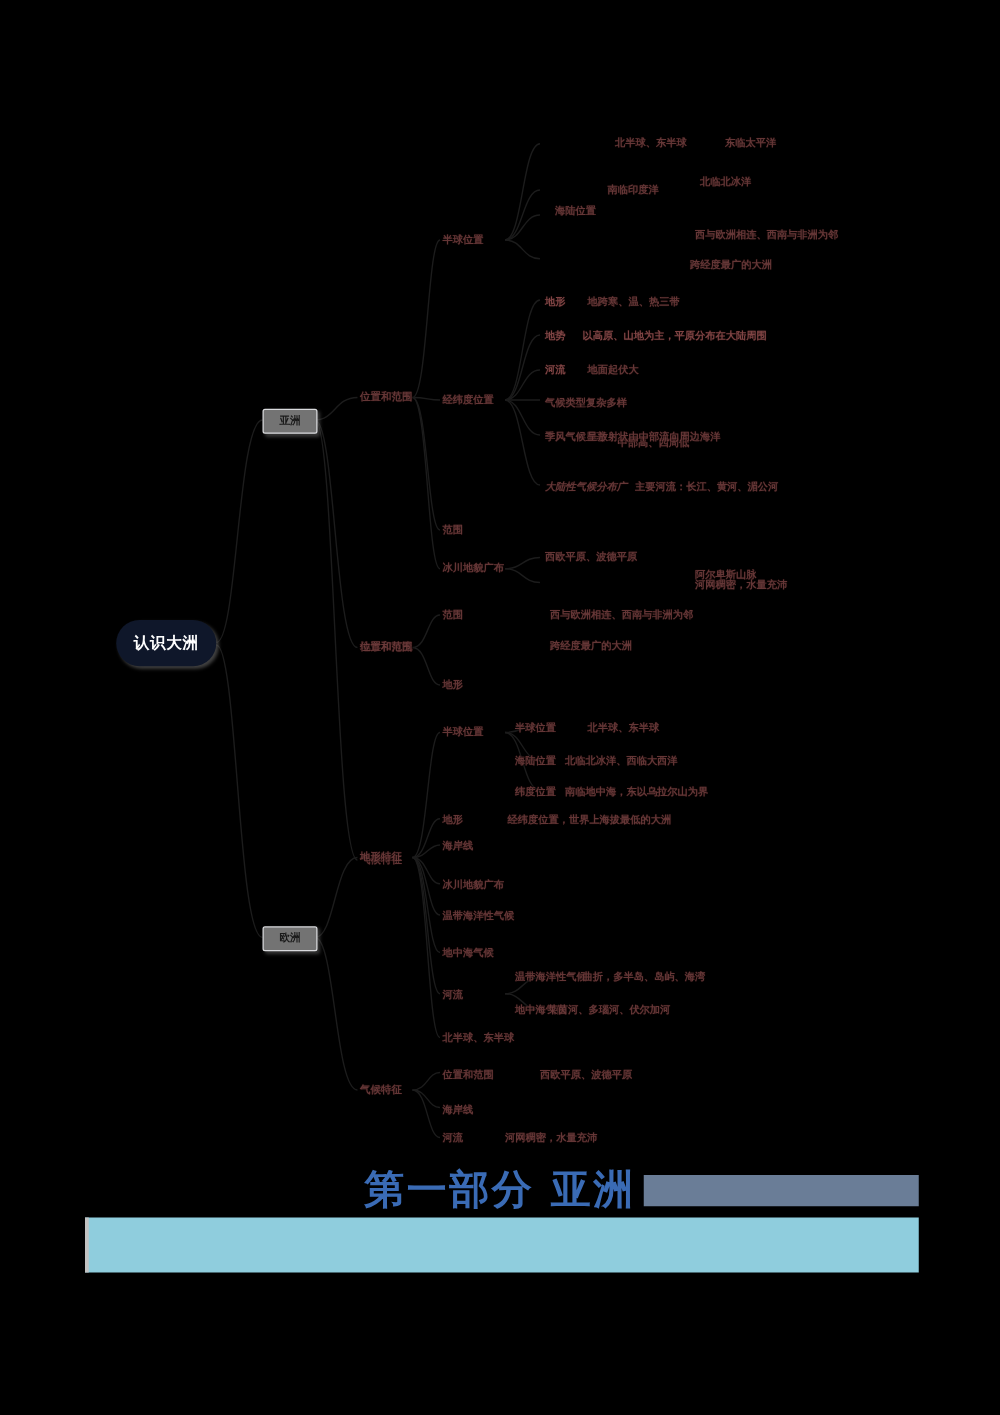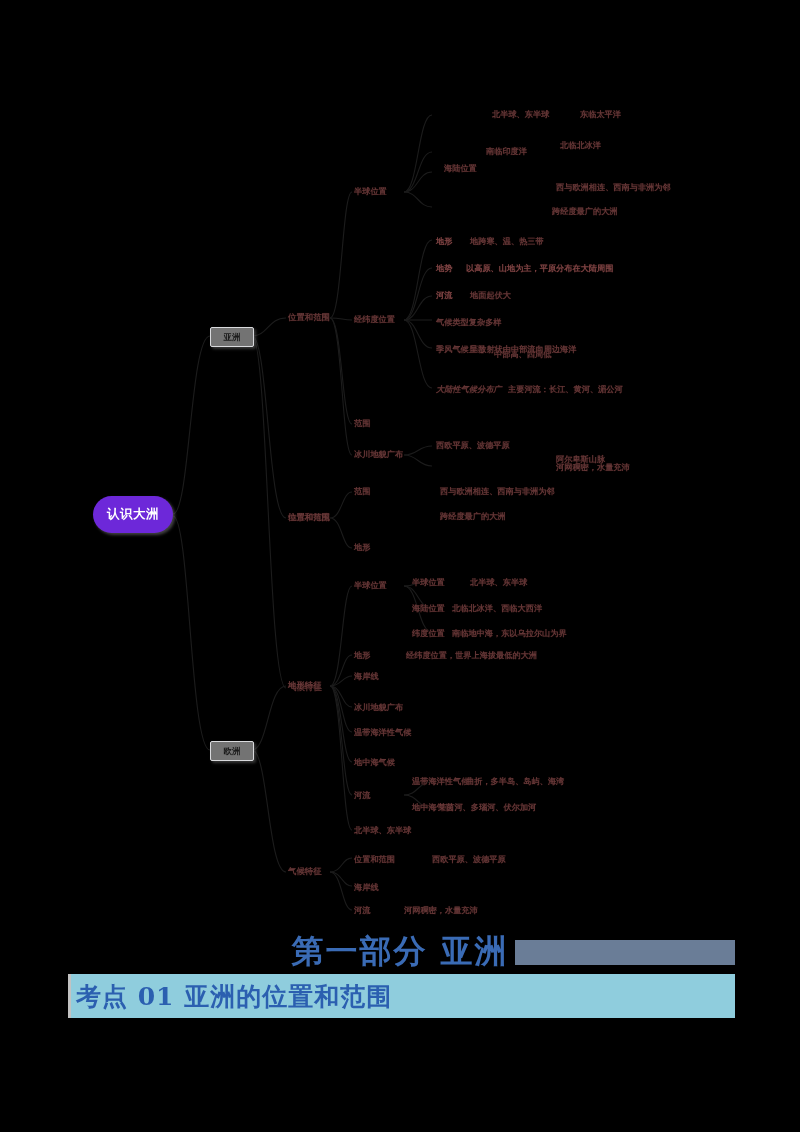--- a/index.html
+++ b/index.html
@@ -12,21 +12,21 @@
 
   
   #mindmap{position:absolute;left:0;top:0;width:800px;height:930px;}
   #wires{position:absolute;left:0;top:0;width:800px;height:930px;}
 
   .node{position:absolute;white-space:nowrap;line-height:1;}
 
   
   .root{
     left:93px;top:496px;width:80px;height:37px;
-    background:#6d28d9;border-radius:19px;
+    background:#0f172a;border-radius:19px;
     box-shadow:2px 2px 3px rgba(120,120,120,.55);
     display:flex;align-items:center;justify-content:center;
     color:#ffffff;font-size:12.5px;font-weight:700;letter-spacing:.5px;
   }
 
   
   .lvl2{
     background:#737373;border:1px solid #d9dadd;border-radius:2px;
     box-shadow:2px 2px 3px rgba(110,110,110,.5);
     display:flex;align-items:center;justify-content:center;
@@ -204,15 +204,14 @@
     <div class="node dim l5" style="left:466px;top:777px;">曲折，多半岛、岛屿、海湾</div>
     <div class="node dim l5" style="left:438px;top:803px;">莱茵河、多瑙河、伏尔加河</div>
     <div class="node dim l5" style="left:432px;top:855px;">西欧平原、波德平原</div>
     <div class="node dim l5" style="left:404px;top:906px;">河网稠密，水量充沛</div>
   </div>
 
   <div id="part-band"></div>
   <div id="part-title">第一部分  亚洲</div>
 
   <div id="point-band"></div>
-  <div id="point-title">考点 01  亚洲的位置和范围</div>
 
 </div>
 
 </body></html>

